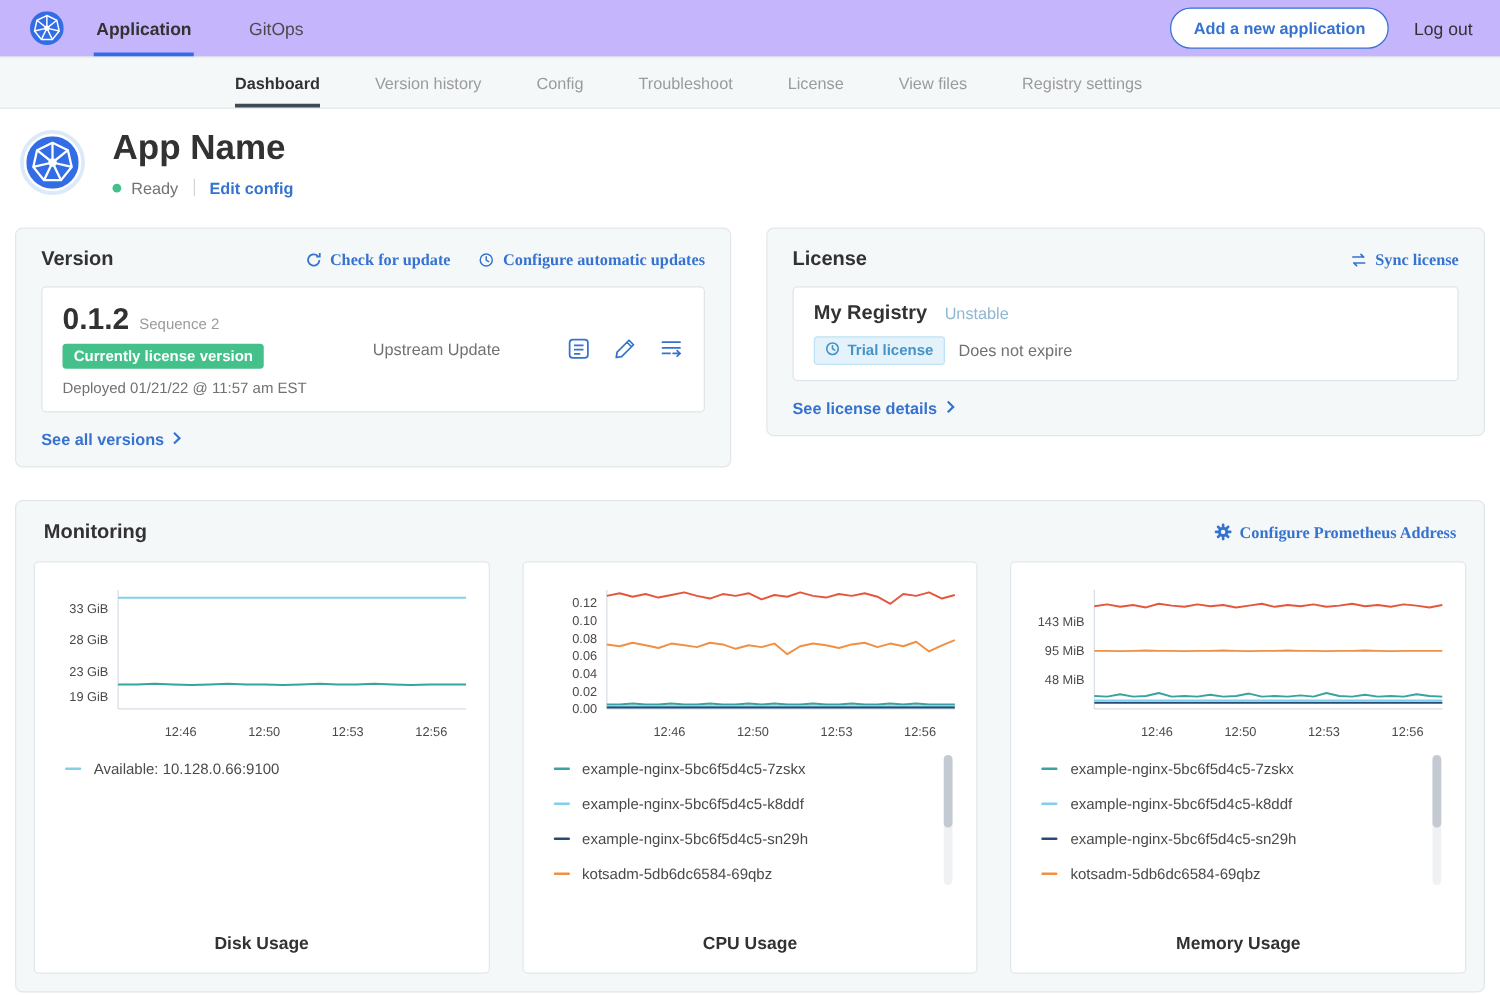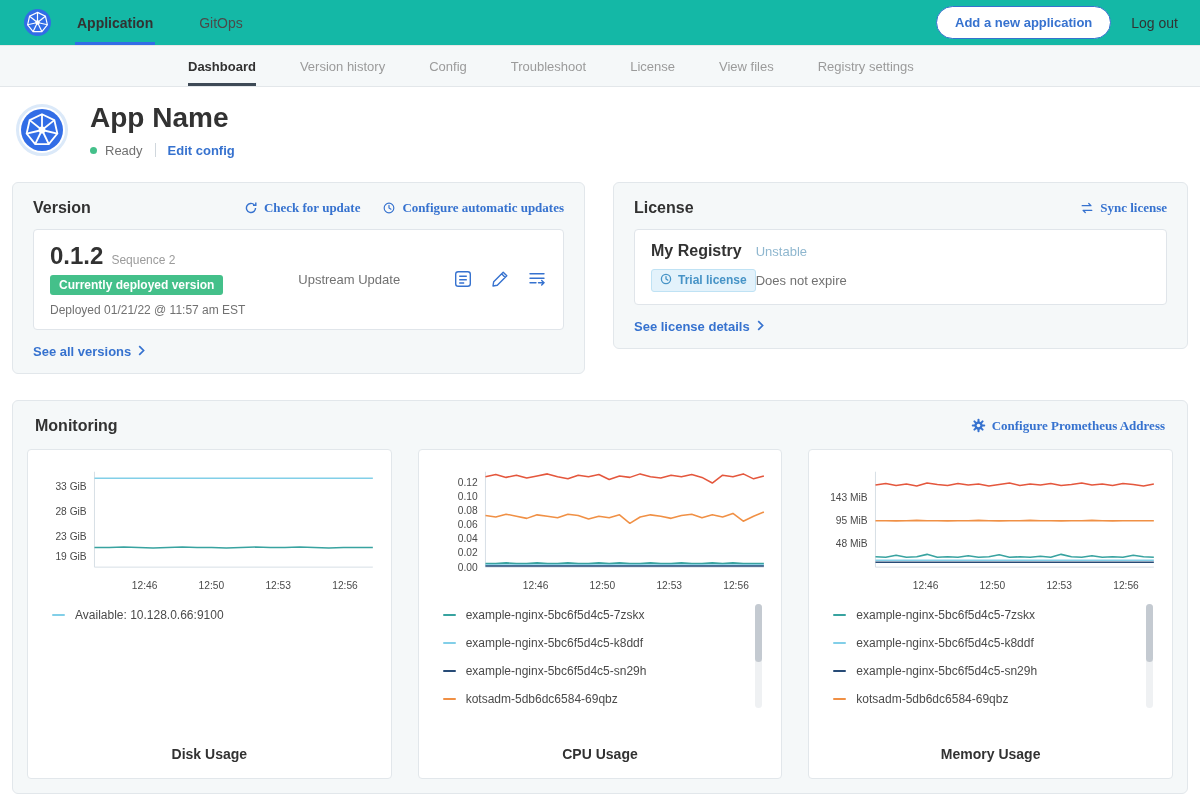--- a/index.html
+++ b/index.html
@@ -5,21 +5,21 @@
   * { box-sizing: border-box; }
   html,body { margin:0; padding:0; background:#fff; }
   body {
     width:1200px; height:796px; overflow:hidden;
     font-family:"Liberation Sans","DejaVu Sans",sans-serif;
     color:#323232; font-size:14px;
   }
   a { text-decoration:none; cursor:pointer; }
 
   
-  .topnav { display:flex; align-items:center; height:46px; padding:0 22px 0 24px; border-bottom:1px solid #e7e7e7; background:#14b8a6; }
+  .topnav { display:flex; align-items:center; height:46px; padding:0 22px 0 24px; border-bottom:1px solid #e7e7e7; background:#c4b5fd; }
   .logo-sm { width:27px; height:27px; margin-right:24px; flex:none; }
   .logo-sm svg, .logo-lg svg { display:block; width:100%; height:100%; }
   .topnav nav { display:flex; height:100%; }
   .toptab { display:flex; align-items:center; margin-right:42px; padding:0 2px; font-size:14px; color:#4a4a4a; border-top:3px solid transparent; border-bottom:3px solid transparent; }
   .toptab.active { font-weight:bold; color:#323232; border-bottom-color:#326de6; }
   .topnav-right { margin-left:auto; display:flex; align-items:center; gap:20px; }
   .add-app-btn { background:#fff; border:1px solid #3672cf; color:#3672cf; font-weight:bold; font-size:13px; padding:8px 18px; border-radius:18px; cursor:pointer; font-family:inherit; }
   .logout { font-size:14px; color:#323232; }
 
   
@@ -55,21 +55,21 @@
   .deployed-badge { display:inline-block; background:#44c08a; color:#fff; font-size:12px; font-weight:bold; padding:3px 9px; border-radius:3px; margin-top:5px; }
   .v-deployed { font-size:12px; color:#717171; margin-top:8px; }
   .v-mid { flex:1; display:flex; justify-content:center; font-size:13px; color:#717171; }
   .v-icons { display:flex; align-items:center; gap:17px; }
   .v-icons .ic svg { display:block; }
   .see-link { display:inline-flex; align-items:center; gap:7px; margin-top:14px; color:#3672cf; font-size:13px; font-weight:bold; }
 
   .lic-row1 { display:flex; align-items:baseline; gap:14px; }
   .lic-name { font-size:16px; font-weight:bold; }
   .lic-channel { font-size:13px; color:#8fb7cf; }
-  .lic-row2 { display:flex; align-items:center; margin-top:9px; }
+  .lic-row2 { display:flex; align-items:center; gap:11px; margin-top:9px; }
   .trial-badge { display:inline-flex; align-items:center; gap:6px; background:#e3f2fb; border:1px solid #bfe2f4; color:#4693c6; font-size:12px; font-weight:bold; padding:3px 8px; border-radius:3px; }
   .expire { font-size:13px; color:#717171; }
 
   
   .monitoring { margin:26px 12px 10px; background:#f5f8f9; border:1px solid #e2e7eb; border-radius:6px; padding:16px 14px 14px; }
   .mon-head { display:flex; align-items:center; justify-content:space-between; padding:0 8px 14px 8px; }
   .mon-head h2 { margin:0; font-size:16px; }
   .charts-row { display:grid; grid-template-columns:1fr 1fr 1fr; gap:26px; }
   .chart-card { background:#fff; border:1px solid #e2e7eb; border-radius:4px; padding:12px 10px 8px; display:flex; flex-direction:column; min-height:330px; }
   .plot svg { width:100%; display:block; }
@@ -175,21 +175,21 @@
         </a>
       </div>
     </div>
 
     <div class="inner-card version-inner">
       <div class="v-left">
         <div class="v-row1">
           <span class="v-number">0.1.2</span>
           <span class="v-seq">Sequence 2</span>
         </div>
-        <span class="deployed-badge">Currently deployed version</span>
+        <span class="deployed-badge">Currently license version</span>
         <div class="v-deployed">Deployed 01/21/22 @ 11:57 am EST</div>
       </div>
       <div class="v-mid">Upstream Update</div>
       <div class="v-icons">
         <a class="ic">
           <svg width="20" height="20" viewBox="0 0 20 20" fill="none" stroke="#3672cf" stroke-width="1.4">
               <rect x="2.7" y="2.7" width="14.6" height="14.6" rx="2.5"></rect>
               <path d="M6.2 7.3h7.6M6.2 10.7h7.6M6.2 14h5"></path>
             </svg>
         </a>

